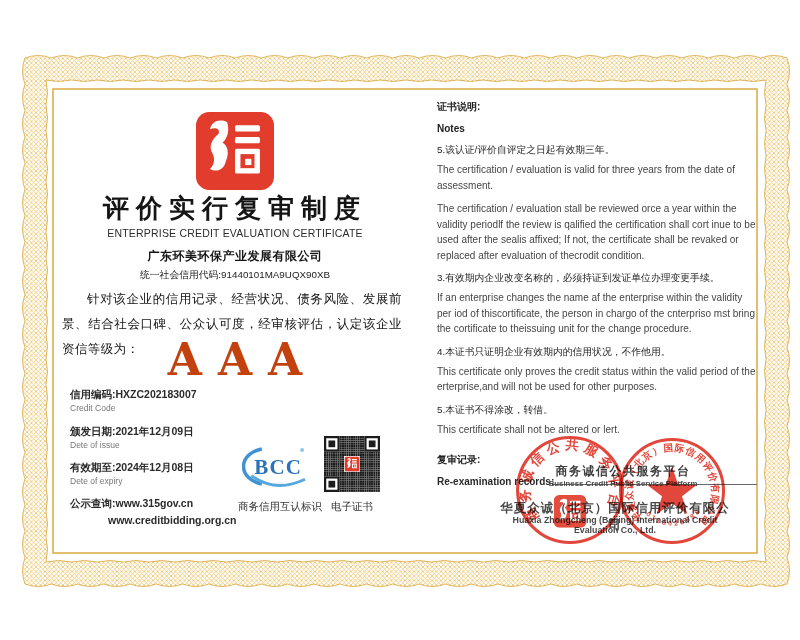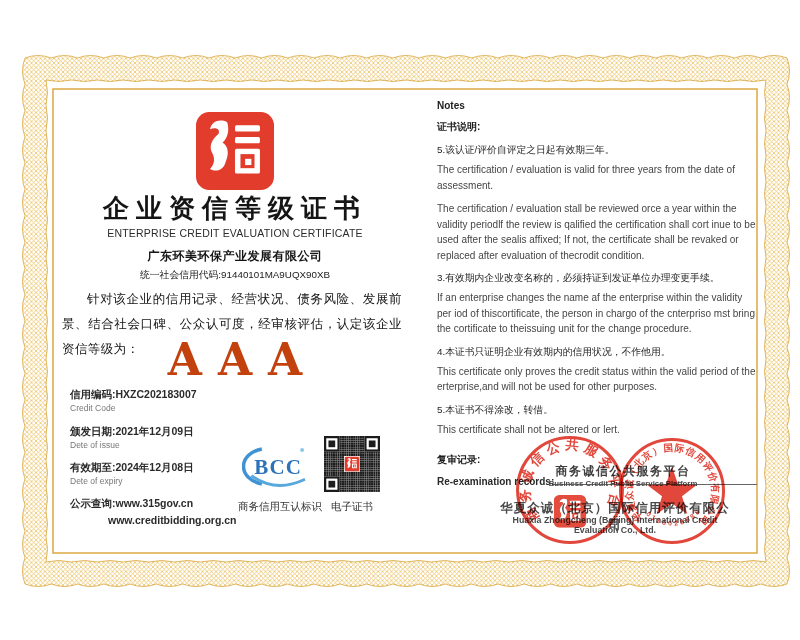--- a/index.html
+++ b/index.html
@@ -62,21 +62,21 @@
 
 <svg id="border-svg">
   <path id="band-path" fill="url(#netpat)" fill-rule="evenodd" stroke="#d9a43a" stroke-width="0.8" d="M 25 58 Q 38.13793103448276 53 51.275862068965516 58 Q 64.41379310344827 53 77.55172413793103 58 Q 90.6896551724138 53 103.82758620689654 58 Q 116.9655172413793 53 130.10344827586206 58 Q 143.24137931034483 53 156.3793103448276 58 Q 169.51724137931035 53 182.65517241379308 58 Q 195.79310344827584 53 208.9310344827586 58 Q 222.06896551724137 53 235.20689655172413 58 Q 248.3448275862069 53 261.48275862068965 58 Q 274.62068965517244 53 287.7586206896552 58 Q 300.8965517241379 53 314.0344827586207 58 Q 327.17241379310343 53 340.31034482758616 58 Q 353.44827586206895 53 366.5862068965517 58 Q 379.7241379310345 53 392.8620689655172 58 Q 406 53 419.13793103448273 58 Q 432.2758620689655 53 445.41379310344826 58 Q 458.551724137931 53 471.6896551724138 58 Q 484.8275862068965 53 497.9655172413793 58 Q 511.10344827586204 53 524.2413793103449 58 Q 537.3793103448276 53 550.5172413793103 58 Q 563.655172413793 53 576.7931034482758 58 Q 589.9310344827586 53 603.0689655172414 58 Q 616.2068965517241 53 629.3448275862069 58 Q 642.4827586206897 53 655.6206896551723 58 Q 668.7586206896551 53 681.8965517241379 58 Q 695.0344827586207 53 708.1724137931034 58 Q 721.3103448275862 53 734.448275862069 58 Q 747.5862068965517 53 760.7241379310344 58 Q 773.8620689655172 53 787 58 Q 792 71.15 787 84.3 Q 792 97.45 787 110.6 Q 792 123.75 787 136.9 Q 792 150.05 787 163.2 Q 792 176.35000000000002 787 189.5 Q 792 202.65 787 215.8 Q 792 228.95000000000002 787 242.1 Q 792 255.25 787 268.4 Q 792 281.55 787 294.70000000000005 Q 792 307.85 787 321 Q 792 334.15000000000003 787 347.3 Q 792 360.45 787 373.6 Q 792 386.75 787 399.90000000000003 Q 792 413.05 787 426.2 Q 792 439.35 787 452.5 Q 792 465.65000000000003 787 478.8 Q 792 491.95 787 505.1 Q 792 518.25 787 531.4000000000001 Q 792 544.55 787 557.7 Q 792 570.85 787 584 Q 773.8620689655172 589 760.7241379310345 584 Q 747.5862068965517 589 734.448275862069 584 Q 721.3103448275862 589 708.1724137931035 584 Q 695.0344827586207 589 681.8965517241379 584 Q 668.7586206896551 589 655.6206896551724 584 Q 642.4827586206897 589 629.344827586207 584 Q 616.2068965517242 589 603.0689655172414 584 Q 589.9310344827586 589 576.7931034482758 584 Q 563.6551724137931 589 550.5172413793103 584 Q 537.3793103448276 589 524.2413793103449 584 Q 511.1034482758621 589 497.9655172413793 584 Q 484.82758620689657 589 471.68965517241384 584 Q 458.55172413793105 589 445.4137931034483 584 Q 432.2758620689655 589 419.1379310344828 584 Q 406 589 392.86206896551727 584 Q 379.7241379310345 589 366.58620689655174 584 Q 353.448275862069 589 340.3103448275862 584 Q 327.1724137931035 589 314.0344827586207 584 Q 300.89655172413796 589 287.7586206896552 584 Q 274.62068965517244 589 261.48275862068965 584 Q 248.34482758620697 589 235.20689655172418 584 Q 222.0689655172414 589 208.9310344827586 584 Q 195.79310344827593 589 182.65517241379314 584 Q 169.51724137931035 589 156.37931034482767 584 Q 143.24137931034488 589 130.1034482758621 584 Q 116.9655172413793 589 103.82758620689663 584 Q 90.68965517241384 589 77.55172413793105 584 Q 64.41379310344826 589 51.27586206896558 584 Q 38.13793103448279 589 25 584 Q 20 570.85 25 557.7 Q 20 544.55 25 531.4 Q 20 518.25 25 505.1 Q 20 491.95 25 478.8 Q 20 465.65 25 452.5 Q 20 439.35 25 426.2 Q 20 413.04999999999995 25 399.9 Q 20 386.75 25 373.6 Q 20 360.45 25 347.29999999999995 Q 20 334.15 25 321 Q 20 307.84999999999997 25 294.7 Q 20 281.55 25 268.4 Q 20 255.25 25 242.09999999999997 Q 20 228.95 25 215.8 Q 20 202.64999999999998 25 189.5 Q 20 176.34999999999997 25 163.2 Q 20 150.05 25 136.89999999999998 Q 20 123.75 25 110.59999999999997 Q 20 97.44999999999999 25 84.30000000000001 Q 20 71.14999999999998 25 58 Z M 46 80 Q 58.85714285714286 83 71.71428571428572 80 Q 84.57142857142857 83 97.42857142857143 80 Q 110.28571428571429 83 123.14285714285714 80 Q 136 83 148.85714285714286 80 Q 161.71428571428572 83 174.57142857142858 80 Q 187.42857142857144 83 200.28571428571428 80 Q 213.14285714285714 83 226 80 Q 238.85714285714286 83 251.71428571428572 80 Q 264.57142857142856 83 277.42857142857144 80 Q 290.28571428571433 83 303.14285714285717 80 Q 316 83 328.8571428571429 80 Q 341.7142857142857 83 354.57142857142856 80 Q 367.42857142857144 83 380.2857142857143 80 Q 393.14285714285717 83 406 80 Q 418.8571428571429 83 431.7142857142857 80 Q 444.5714285714286 83 457.42857142857144 80 Q 470.2857142857143 83 483.14285714285717 80 Q 496 83 508.8571428571429 80 Q 521.7142857142858 83 534.5714285714287 80 Q 547.4285714285714 83 560.2857142857143 80 Q 573.1428571428571 83 586 80 Q 598.8571428571429 83 611.7142857142858 80 Q 624.5714285714286 83 637.4285714285714 80 Q 650.2857142857143 83 663.1428571428571 80 Q 676 83 688.8571428571429 80 Q 701.7142857142858 83 714.5714285714286 80 Q 727.4285714285714 83 740.2857142857143 80 Q 753.1428571428572 83 766 80 Q 763 92.6842105263158 766 105.36842105263158 Q 763 118.05263157894737 766 130.73684210526315 Q 763 143.42105263157896 766 156.10526315789474 Q 763 168.78947368421052 766 181.4736842105263 Q 763 194.1578947368421 766 206.8421052631579 Q 763 219.52631578947367 766 232.21052631578948 Q 763 244.89473684210526 766 257.57894736842104 Q 763 270.2631578947369 766 282.9473684210526 Q 763 295.63157894736844 766 308.3157894736842 Q 763 321 766 333.6842105263158 Q 763 346.36842105263156 766 359.05263157894734 Q 763 371.7368421052632 766 384.42105263157896 Q 763 397.10526315789474 766 409.7894736842105 Q 763 422.4736842105263 766 435.1578947368421 Q 763 447.8421052631579 766 460.5263157894737 Q 763 473.2105263157895 766 485.89473684210526 Q 763 498.57894736842104 766 511.2631578947368 Q 763 523.9473684210526 766 536.6315789473684 Q 763 549.3157894736842 766 562 Q 753.1428571428571 559 740.2857142857143 562 Q 727.4285714285714 559 714.5714285714286 562 Q 701.7142857142857 559 688.8571428571429 562 Q 676 559 663.1428571428571 562 Q 650.2857142857142 559 637.4285714285714 562 Q 624.5714285714286 559 611.7142857142858 562 Q 598.8571428571429 559 586 562 Q 573.1428571428571 559 560.2857142857142 562 Q 547.4285714285714 559 534.5714285714286 562 Q 521.7142857142857 559 508.85714285714283 562 Q 496 559 483.1428571428571 562 Q 470.2857142857143 559 457.42857142857144 562 Q 444.57142857142856 559 431.7142857142857 562 Q 418.85714285714283 559 406 562 Q 393.1428571428571 559 380.2857142857143 562 Q 367.4285714285714 559 354.57142857142856 562 Q 341.7142857142857 559 328.85714285714283 562 Q 316 559 303.1428571428571 562 Q 290.2857142857143 559 277.4285714285714 562 Q 264.57142857142856 559 251.71428571428567 562 Q 238.8571428571429 559 226 562 Q 213.1428571428571 559 200.28571428571422 562 Q 187.42857142857144 559 174.57142857142856 562 Q 161.71428571428567 559 148.8571428571429 562 Q 136 559 123.14285714285711 562 Q 110.28571428571422 559 97.42857142857144 562 Q 84.57142857142856 559 71.71428571428567 562 Q 58.857142857142776 559 46 562 Q 49 549.3157894736842 46 536.6315789473684 Q 49 523.9473684210526 46 511.2631578947368 Q 49 498.57894736842104 46 485.89473684210526 Q 49 473.2105263157895 46 460.5263157894737 Q 49 447.8421052631579 46 435.1578947368421 Q 49 422.47368421052636 46 409.7894736842105 Q 49 397.10526315789474 46 384.42105263157896 Q 49 371.7368421052631 46 359.0526315789474 Q 49 346.36842105263156 46 333.6842105263158 Q 49 321 46 308.3157894736842 Q 49 295.63157894736844 46 282.94736842105266 Q 49 270.2631578947368 46 257.57894736842104 Q 49 244.89473684210526 46 232.21052631578948 Q 49 219.5263157894737 46 206.84210526315792 Q 49 194.15789473684208 46 181.4736842105263 Q 49 168.78947368421052 46 156.10526315789474 Q 49 143.42105263157896 46 130.73684210526318 Q 49 118.0526315789474 46 105.36842105263156 Q 49 92.68421052631578 46 80 Z "></path>
   <rect x="53" y="89" width="704" height="464" fill="none" stroke="#dca843" stroke-width="1.5"></rect>
 </svg>
 
 <svg class="abs logo-box" viewBox="0 0 100 100">
   <use href="#xin-glyph"></use>
 </svg>
 
-<div class="abs title-zh center">企业资信等级证书</div>
+<div class="abs title-zh center">评价实行复审制度</div>
 <div class="abs title-en center">ENTERPRISE CREDIT EVALUATION CERTIFICATE</div>
 <div class="abs company center">广东环美环保产业发展有限公司</div>
 <div class="abs uscc center">统一社会信用代码:91440101MA9UQX90XB</div>
 
 <div class="abs statement">针对该企业的信用记录、经营状况、债务风险、发展前景、结合社会口碑、公众认可度，经审核评估，认定该企业资信等级为：</div>
 <div class="abs rating center">AAA</div>
 
 <div class="abs fld" style="left:70px;top:388px;">信用编码:HXZC202183007</div>
 <div class="abs fld-en" style="left:70px;top:403px;">Credit Code</div>
 <div class="abs fld" style="left:70px;top:425px;">颁发日期:2021年12月09日</div>
@@ -538,22 +538,22 @@
     </g>
   <g transform="translate(20.5,20.5)">
       <svg width="15" height="15" viewBox="0 0 100 100">
         <use href="#xin-glyph"></use>
       </svg>
     </g>
 </svg>
 <div class="abs qr-label center" style="left:324px;top:500px;width:56px;">电子证书</div>
 
 <div class="abs notes-col">
+  <p class="hd">证书说明:</p>
   <p class="hd">Notes</p>
-  <p class="hd">证书说明:</p>
   <p class="zh">5.该认证/评价自评定之日起有效期三年。</p>
   <p class="en">The certification / evaluation is valid for three years from the date of assessment.</p>
   <p class="en">The certification / evaluation stall be reviewed orce a year within the validity periodlf the review is qalified the certification shall cort inue to be used after the sealis affixed; If not, the certificate shall be revaked or replaced after evaluation of thecrodit condition.</p>
   <p class="zh">3.有效期内企业改变名称的，必须持证到发证单位办理变更手续。</p>
   <p class="en">If an enterprise changes the name af the enterprise within the validity per iod of thiscortificate, the person in chargo of the cnterpriso mst bring the cortificate to theissuing unit for the change procedure.</p>
   <p class="zh">4.本证书只证明企业有效期内的信用状况，不作他用。</p>
   <p class="en">This certificate only proves the credit status within the valid period of the erterprise,and will not be used for other purposes.</p>
   <p class="zh">5.本证书不得涂改，转借。</p>
   <p class="en">This certificate shall not be altered or lert.</p>
   <p class="reexam-zh">复审记录:</p>

